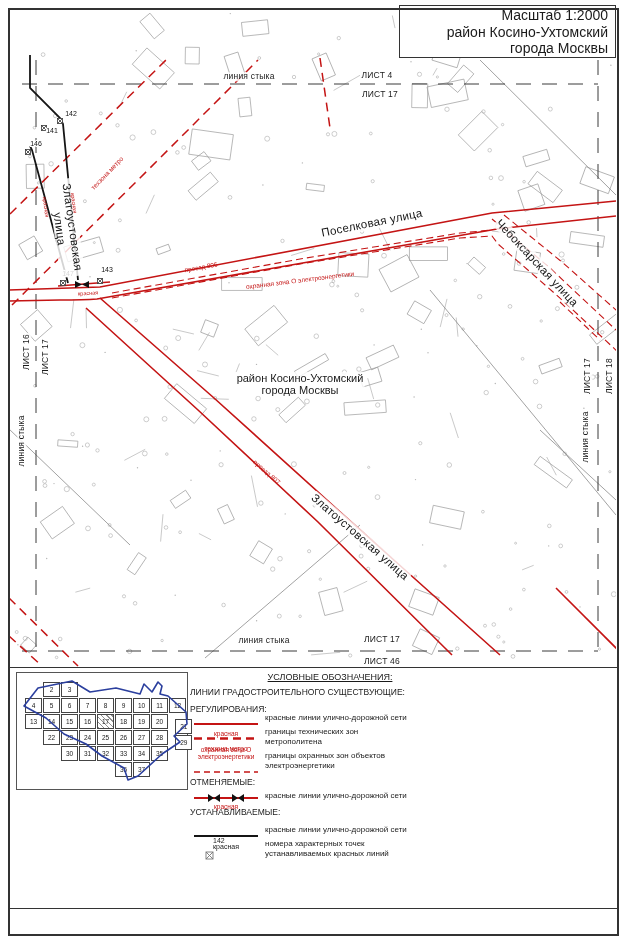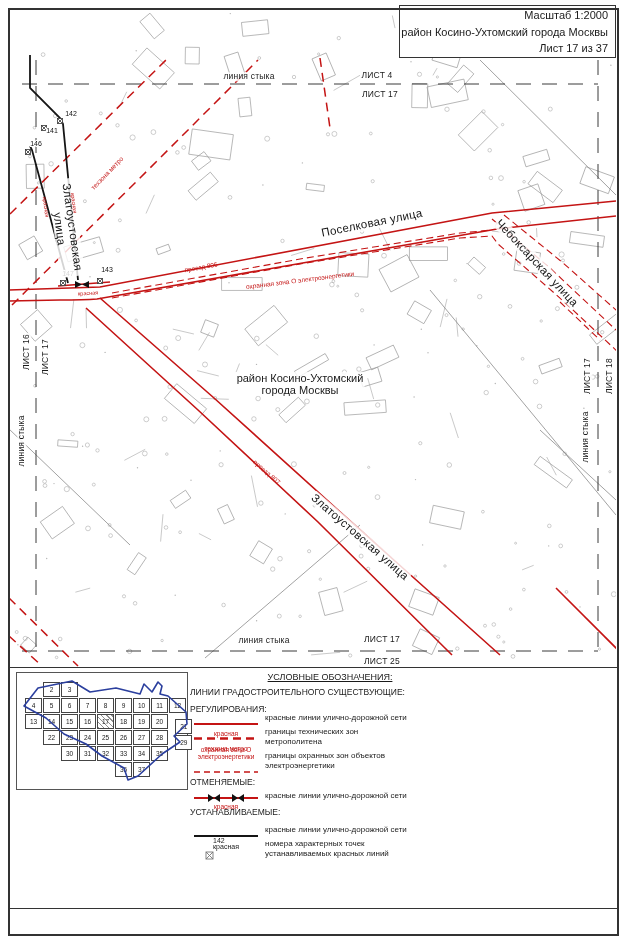--- a/index.html
+++ b/index.html
@@ -11,21 +11,21 @@
        background:rgba(255,255,255,.82);padding:0 1px;line-height:1.1;}
   .nobg{background:transparent;}
   .edge{font-size:8.5px;letter-spacing:.2px;}
   .street{font-size:11.5px;color:#151515;letter-spacing:.3px;}
   .red-sm{font-size:6.5px;color:#c41414;background:transparent;}
   .pre{white-space:pre-line;}
   .rot-m90{transform:translate(-50%,-50%) rotate(-90deg);}
   
   #header-box{position:absolute;left:399px;top:5px;width:217px;height:53px;background:#fff;
               border:1.5px solid #333;z-index:4;box-sizing:border-box;text-align:right;
-              font-size:11px;padding:1px 7px 0 0;}
+              font-size:14px;padding:1px 7px 0 0;}
   #header-box .hrow{line-height:16.5px;}
   
   .hrule{position:absolute;left:8px;width:609px;border-top:1.5px solid #333;z-index:3;}
   
   .leg{position:absolute;z-index:3;}
   .leg-head{font-size:8.5px;}
   .leg-title{font-size:9px;text-decoration:underline;text-align:center;}
   .leg-sym{width:68px;text-align:center;}
   .leg-symlbl{font-size:6.5px;color:#c41414;line-height:1.05;}
   .leg-desc{font-size:8px;line-height:1.3;}
@@ -404,21 +404,21 @@
         </g>
     </g>
   </svg>
 
   <div class="lbl edge" style="left:249px;top:77px;">линия стыка</div>
   <div class="lbl edge" style="left:377px;top:76px;">ЛИСТ 4</div>
   <div class="lbl edge" style="left:380px;top:95px;">ЛИСТ 17</div>
 
   <div class="lbl edge" style="left:264px;top:641px;">линия стыка</div>
   <div class="lbl edge" style="left:382px;top:640px;">ЛИСТ 17</div>
-  <div class="lbl edge" style="left:382px;top:662px;">ЛИСТ 25</div>
+  <div class="lbl edge" style="left:382px;top:662px;">ЛИСТ 46</div>
 
   <div class="lbl edge rot-m90" style="left:27px;top:352px;">ЛИСТ 16</div>
   <div class="lbl edge rot-m90" style="left:46px;top:357px;">ЛИСТ 17</div>
   <div class="lbl edge rot-m90" style="left:22px;top:441px;">линия стыка</div>
 
   <div class="lbl edge rot-m90" style="left:588px;top:376px;">ЛИСТ 17</div>
   <div class="lbl edge rot-m90" style="left:610px;top:376px;">ЛИСТ 18</div>
   <div class="lbl edge rot-m90" style="left:586px;top:437px;">линия стыка</div>
 
   <div class="lbl street" style="left:372px;top:223px;transform:translate(-50%,-50%) rotate(-11.5deg);">Поселковая улица</div>
@@ -433,21 +433,20 @@
   <div class="lbl red-sm" style="left:300px;top:280px;transform:translate(-50%,-50%) rotate(-7deg);">охранная зона О электроэнергетики</div>
   <div class="lbl red-sm" style="left:267px;top:472px;transform:translate(-50%,-50%) rotate(41deg);">проезд 807</div>
   <div class="lbl red-sm" style="left:107px;top:173px;transform:translate(-50%,-50%) rotate(-46deg);">техзона метро</div>
   <div class="lbl red-sm nobg" style="left:46px;top:207px;font-size:5.5px;transform:translate(-50%,-50%) rotate(82deg);">красная</div>
   <div class="lbl red-sm nobg" style="left:74px;top:203px;font-size:5.5px;transform:translate(-50%,-50%) rotate(82deg);">красная</div>
   <div class="lbl red-sm nobg" style="left:88px;top:293px;font-size:5.5px;transform:translate(-50%,-50%) rotate(-3deg);">красная</div>
 
   <div id="header-box">
     <div class="hrow">Масштаб 1:2000</div>
     <div class="hrow">район Косино-Ухтомский города Москвы</div>
-    <div class="hrow">Лист 17 из 37</div>
   </div>
 
   <div class="hrule" style="top:667px;"></div>
   <div class="hrule" style="top:908px;"></div>
 
   <div id="sheet-grid">
       <div class="cell" style="left: 26px; top: 9px;">2</div>
       <div class="cell" style="left: 44px; top: 9px;">3</div>
       <div class="cell" style="left: 8px; top: 25px;">4</div>
       <div class="cell" style="left: 26px; top: 25px;">5</div>

